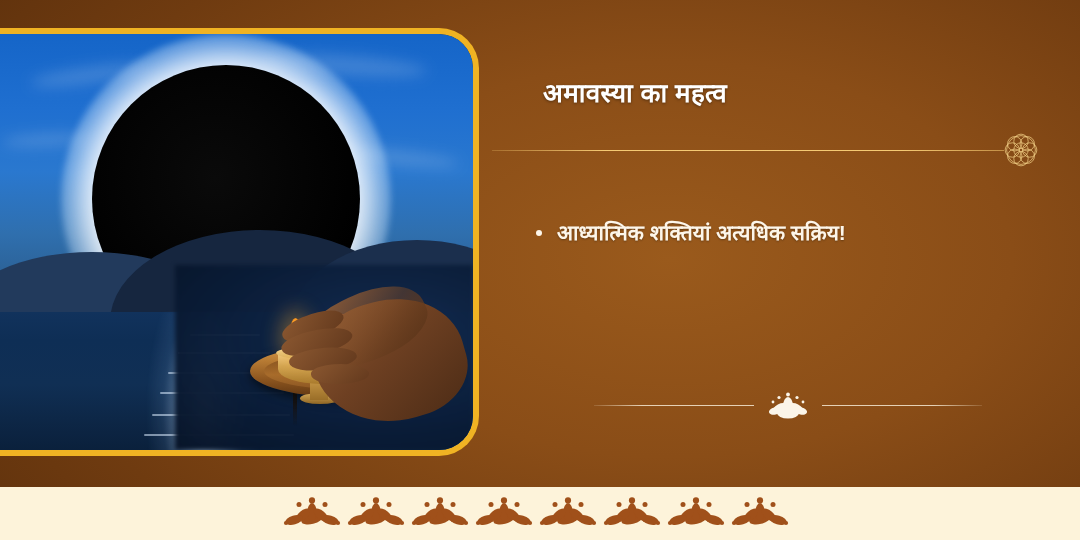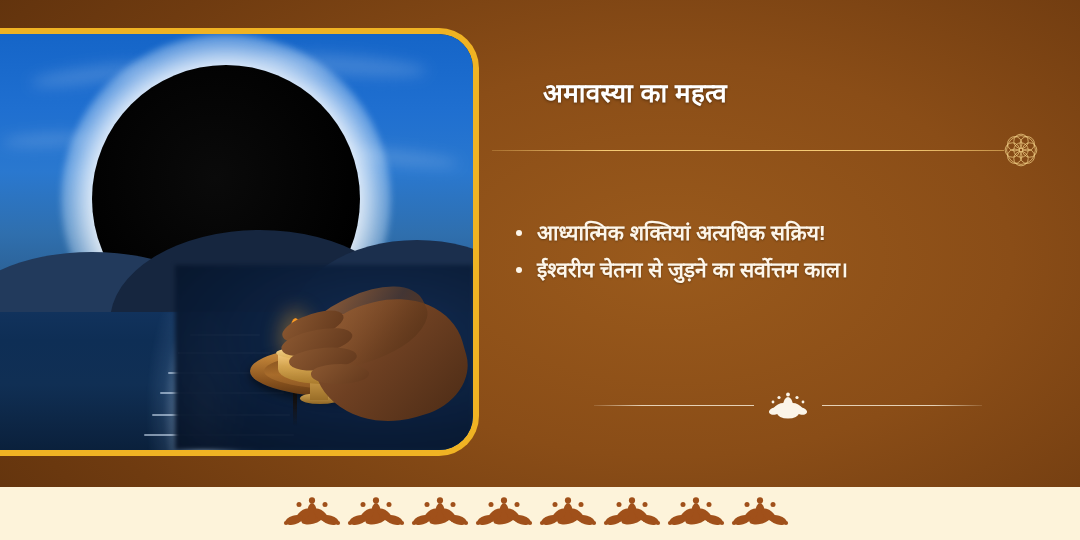--- a/index.html
+++ b/index.html
@@ -219,21 +219,21 @@
     background:linear-gradient(90deg, rgba(245,200,110,.25) 0%, rgba(250,208,120,.95) 22%, rgba(250,208,120,.95) 80%, rgba(245,200,110,.55) 100%);
   }
   #mandala {
     position:absolute;
     left:497px; top:126px;
     width:48px; height:48px;
   }
 
   #bullets {
     position:absolute;
-    left:16px; top:218px;
+    left:36px; top:218px;
     width:540px;
     list-style:none;
   }
   #bullets li {
     display:flex;
     align-items:flex-start;
     margin-bottom:7px;
     color:#fdf6ea;
     font-size:21px;
     font-weight:600;
@@ -357,24 +357,20 @@
         <circle cx="63" cy="37" r="15"></circle>
         <circle cx="37" cy="63" r="15"></circle>
         <circle cx="63" cy="63" r="15"></circle>
       </g>
     </svg>
 
     <ul id="bullets">
       <li>
         <span class="bullet-dot"></span>
         <span>आध्यात्मिक शक्तियां अत्यधिक सक्रिय!</span>
-      </li>
-      <li>
-        <span class="bullet-dot"></span>
-        <span>ईश्वरीय चेतना से जुड़ने का सर्वोत्तम काल।</span>
       </li>
     </ul>
 
     <div id="lotus-divider">
       <span class="div-line"></span>
       <svg width="40" height="30" viewBox="0 0 40 30">
         <g fill="#fbf5e9">
           <ellipse cx="20" cy="23" rx="11" ry="5.5"></ellipse>
           <ellipse cx="20" cy="16" rx="5" ry="9"></ellipse>
           <ellipse cx="12" cy="18.5" rx="8" ry="4.6" transform="rotate(-28 12 18.5)"></ellipse>

